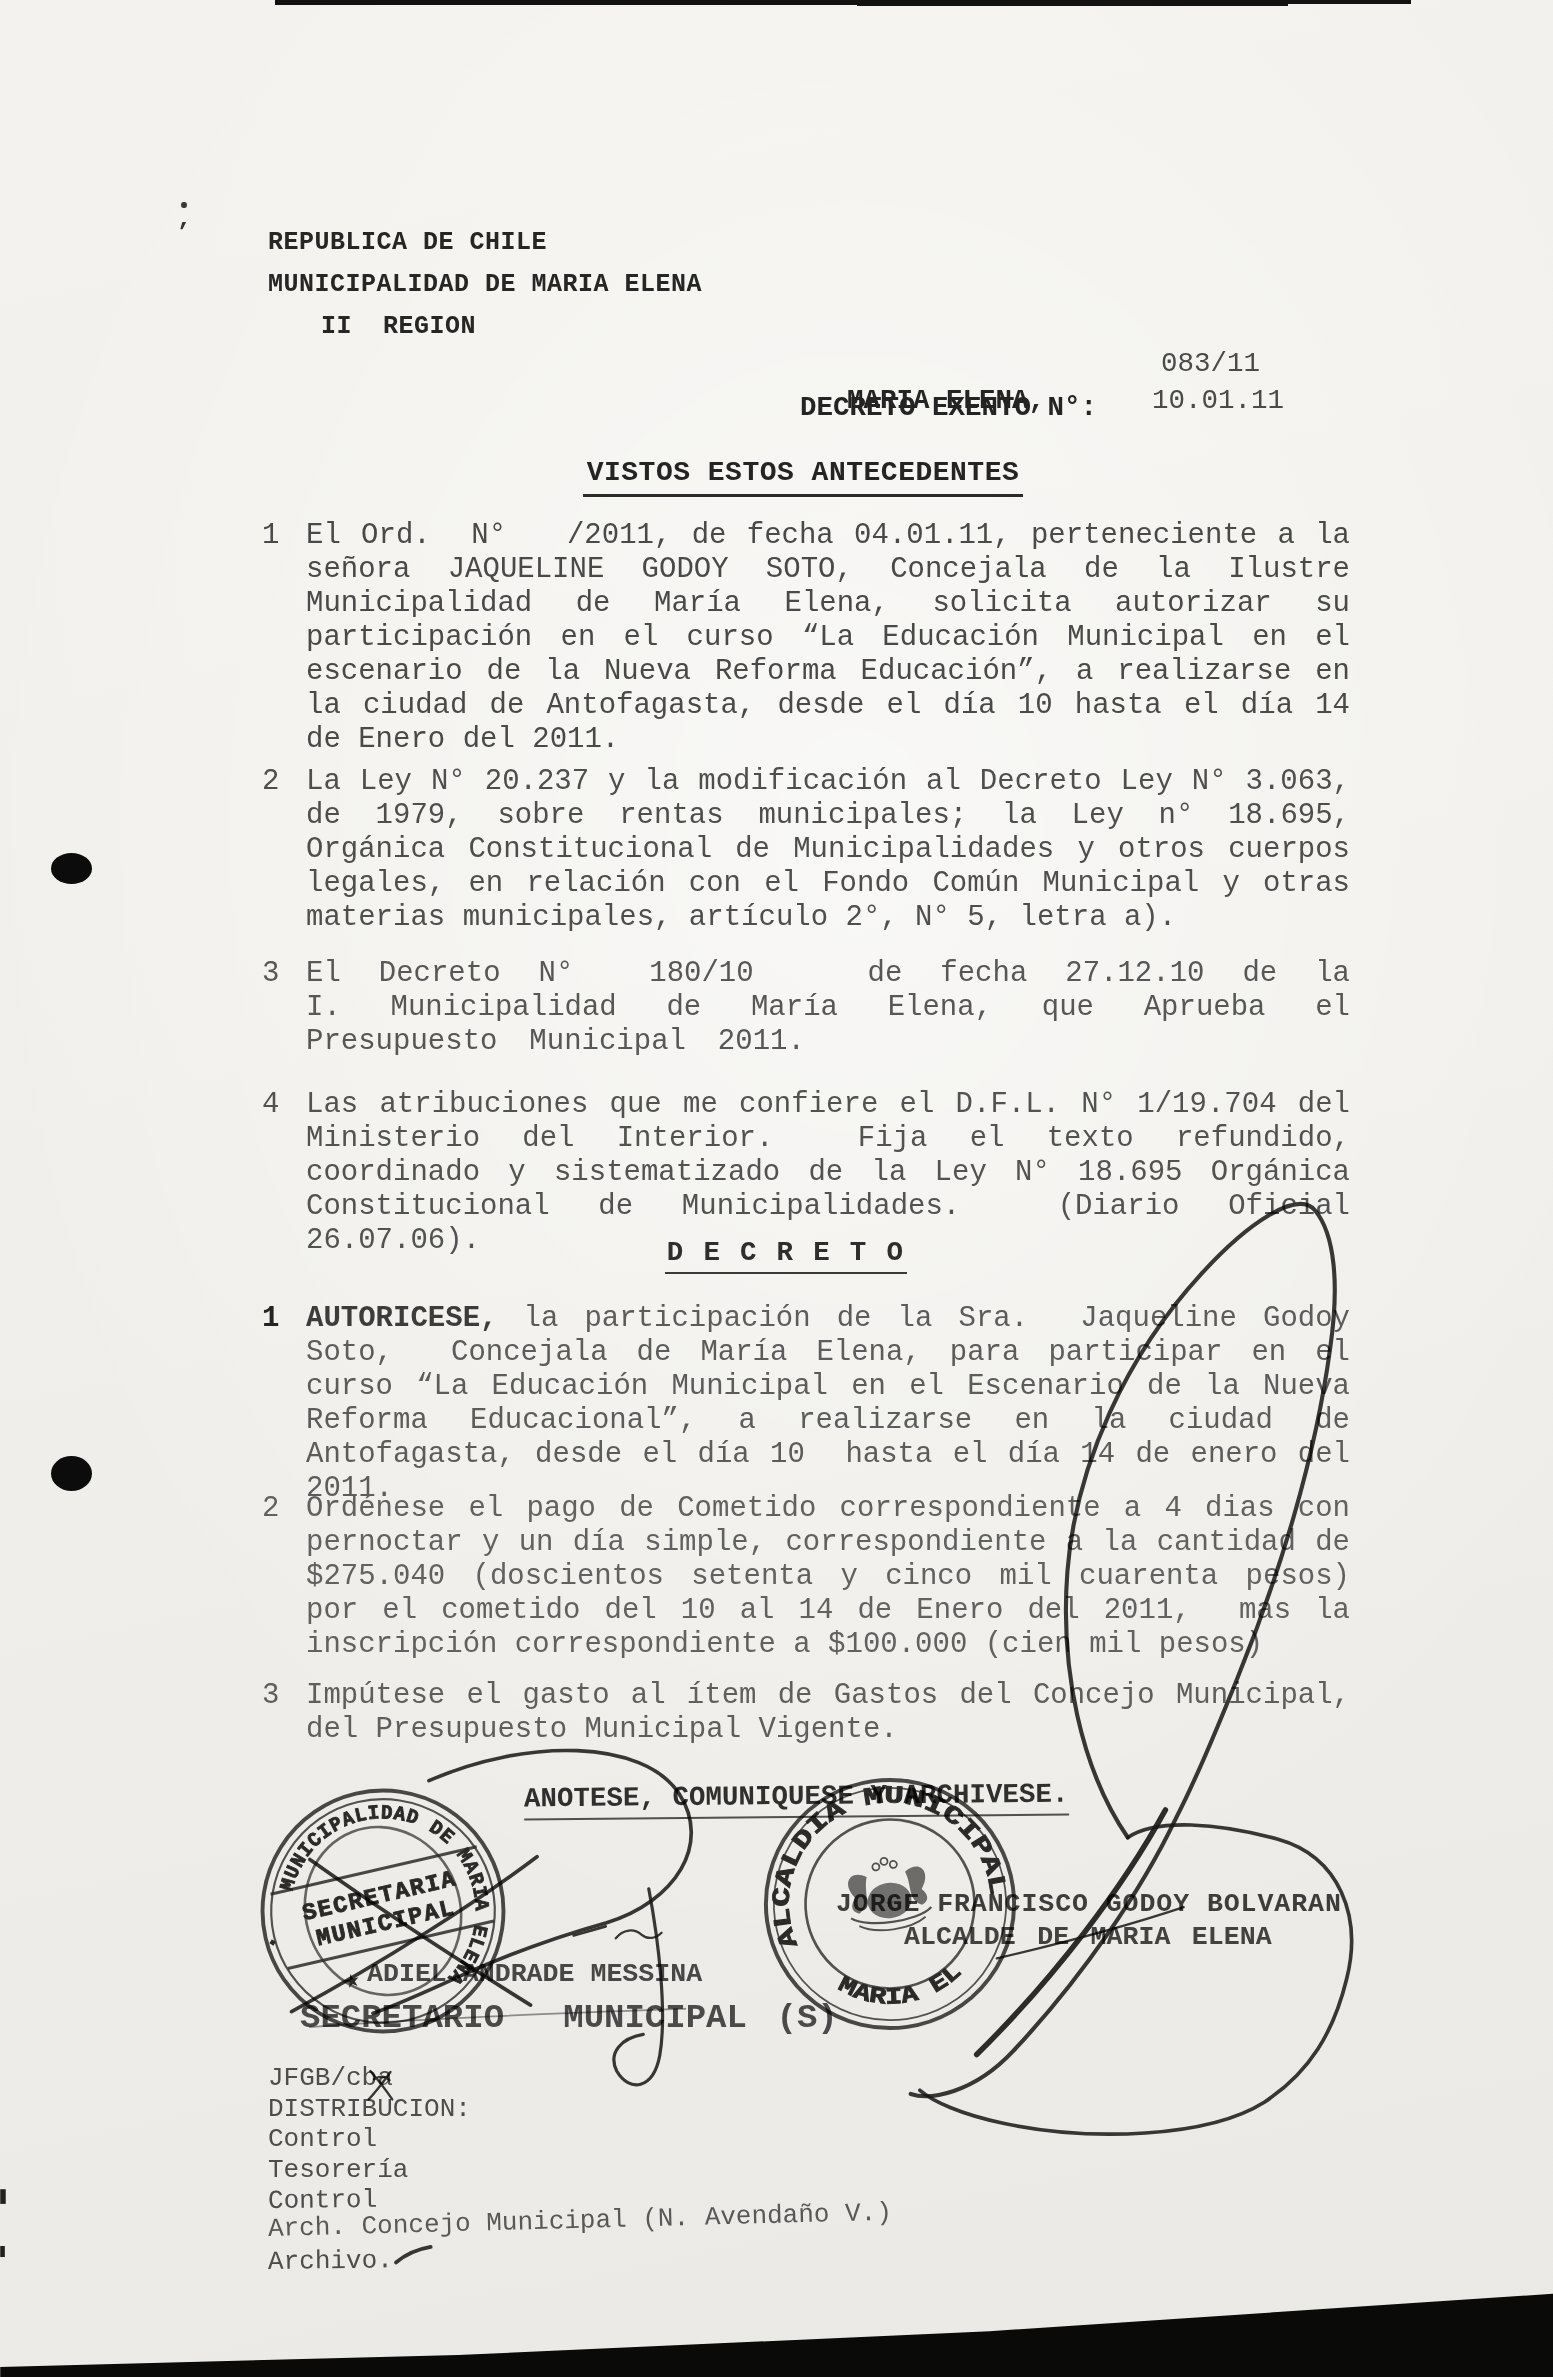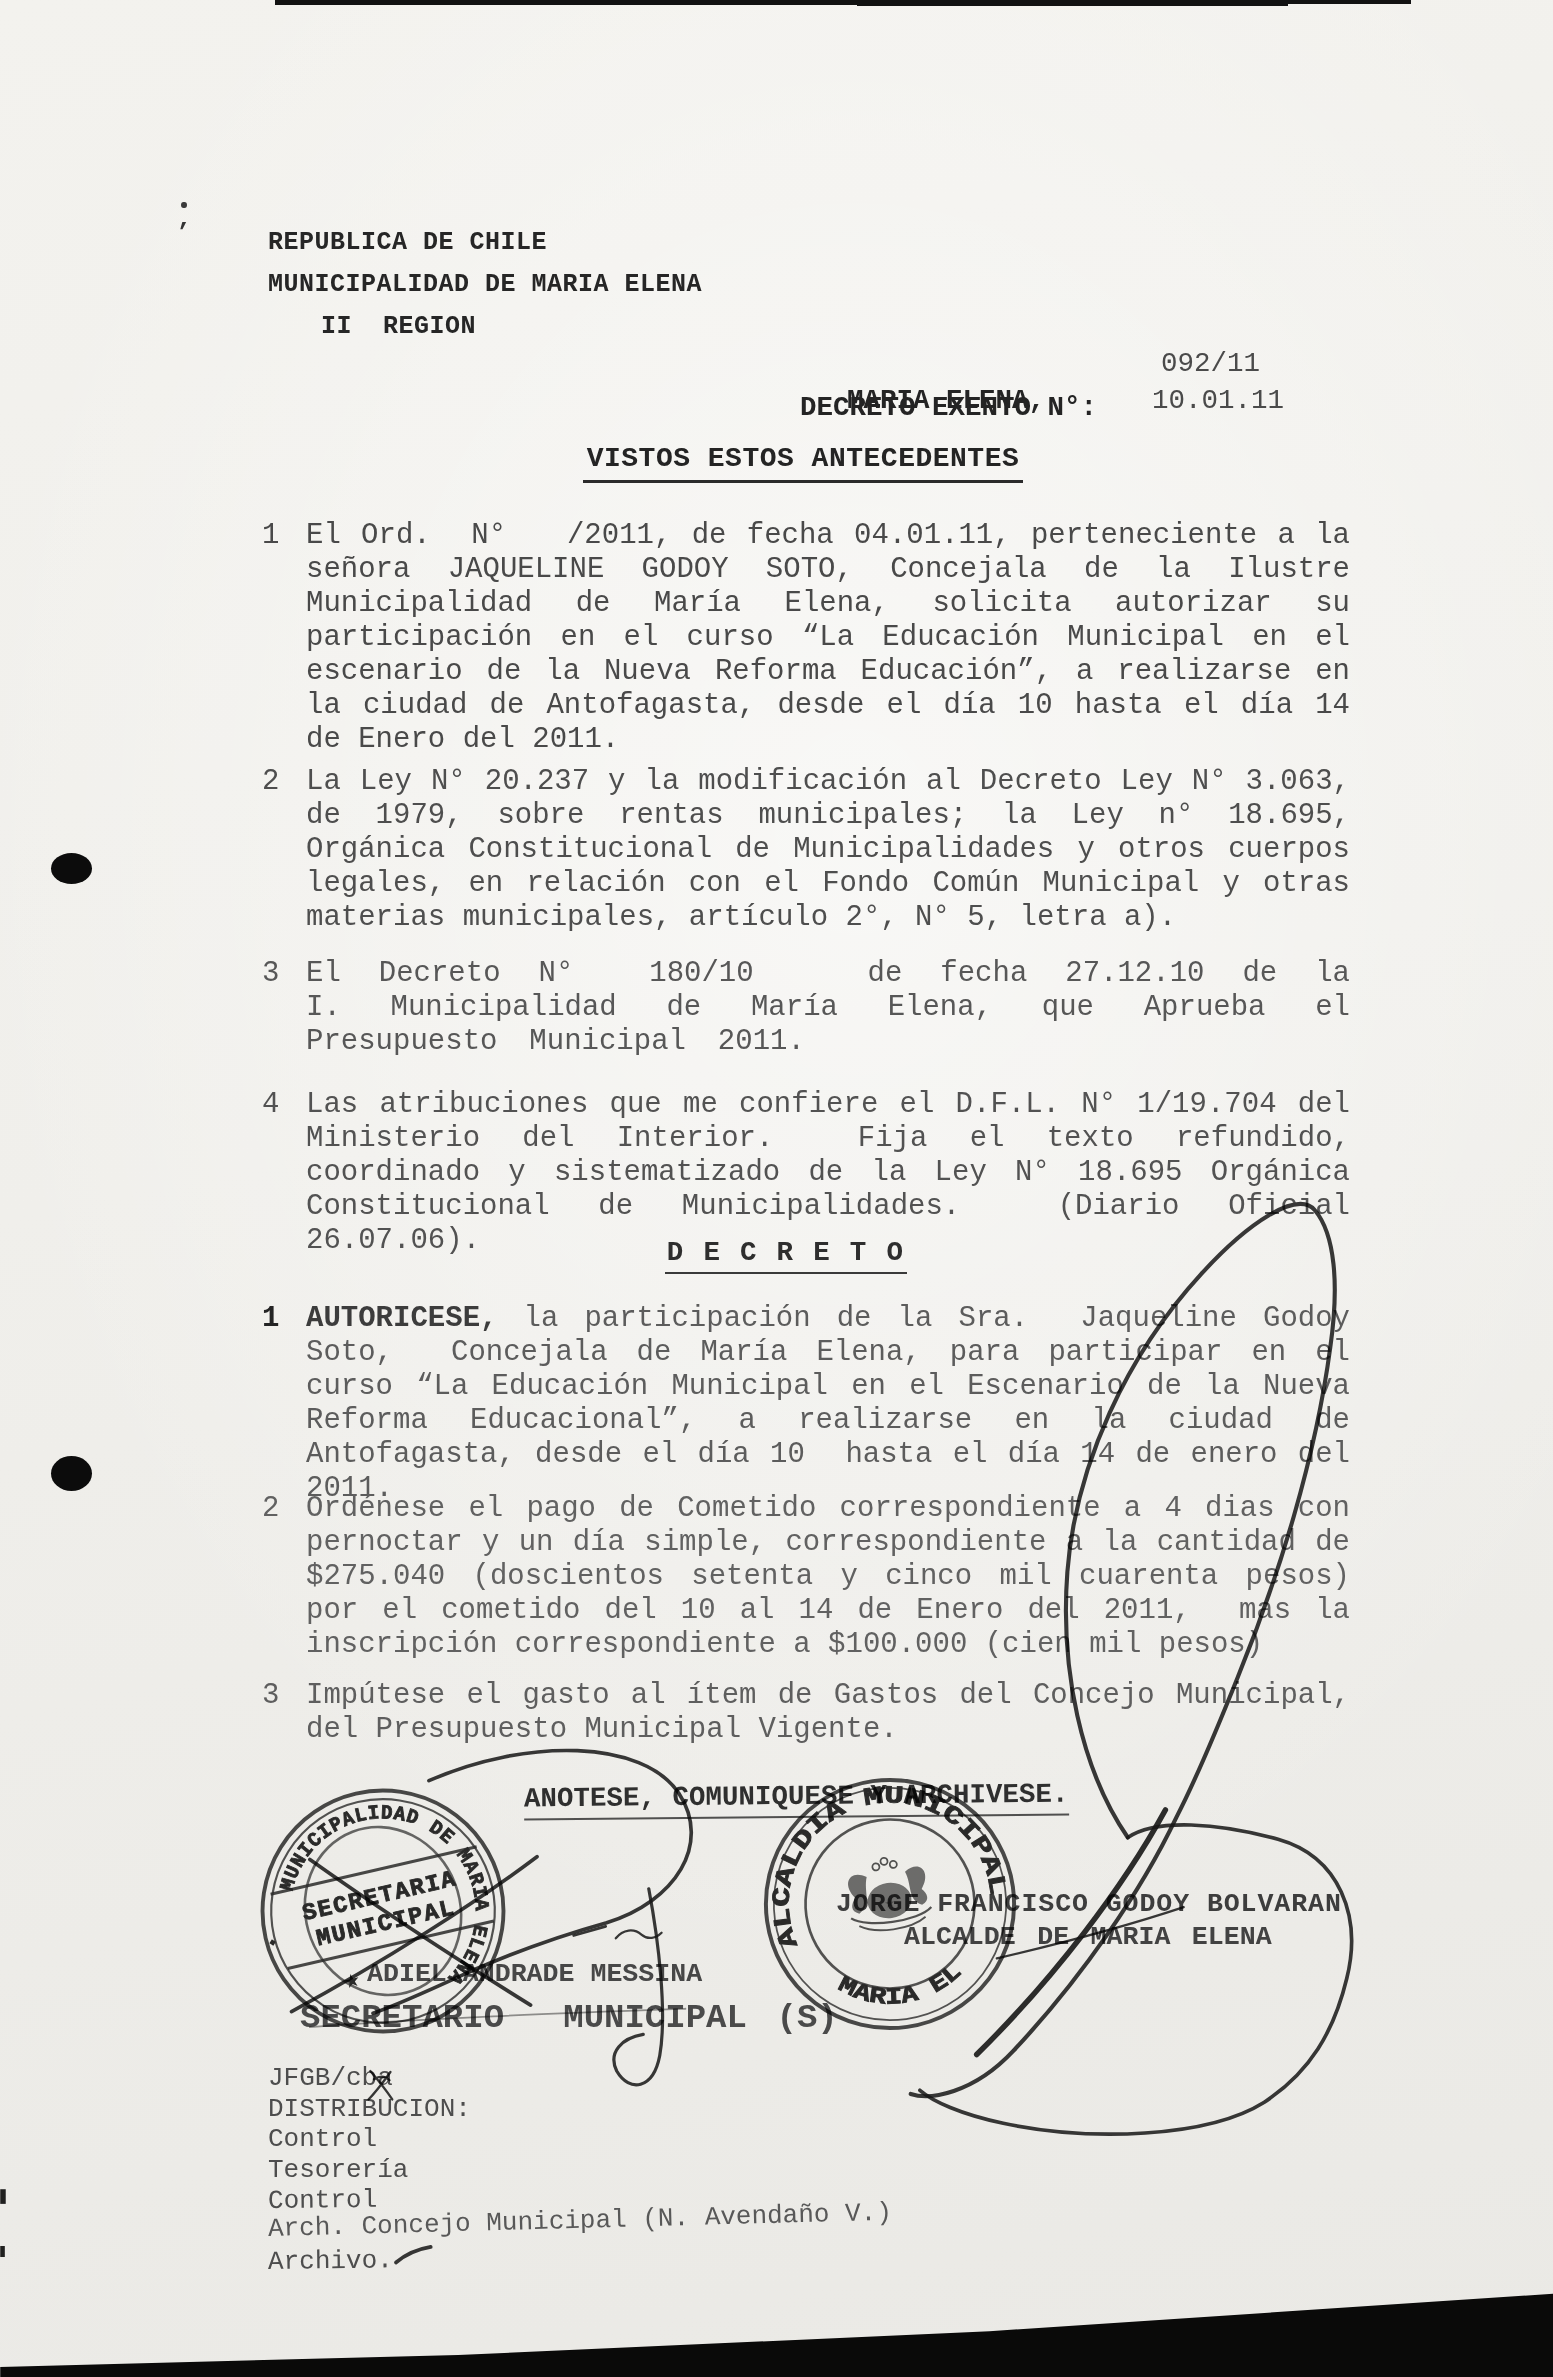--- a/index.html
+++ b/index.html
@@ -15,21 +15,21 @@
   .ink{color:#242424;font-weight:700;}
   
   .letterhead{left:268px;top:222px;font-size:25px;line-height:42px;font-weight:700;color:#262626;letter-spacing:0.5px;}
   .lh3{padding-left:53px;}
   .stray-dot{left:181px;top:202px;width:5.5px;height:6.4px;background:#3a3a3a;border-radius:50%;}
   .stray-apo{left:176px;top:220px;font-size:24px;color:#333;font-weight:700;}
   
   .dec-label{font-size:27.5px;font-weight:700;color:#242424;}
   .dec-val{font-size:27.5px;color:#4a4a4a;}
   
-  .vistos-title{left:583px;top:443px;font-size:28px;font-weight:700;color:#242424;border-bottom:3.7px solid #2b2b2b;padding:0 3.7px 5.5px 3.7px;letter-spacing:0.5px;}
+  .vistos-title{left:583px;top:457px;font-size:28px;font-weight:700;color:#242424;border-bottom:3.7px solid #2b2b2b;padding:0 3.7px 5.5px 3.7px;letter-spacing:0.5px;}
   .decreto-title{left:665px;top:1237px;font-size:27.5px;font-weight:700;color:#2e2e2e;border-bottom:2.7px solid #3a3a3a;padding:0 1.8px 3.7px 1.8px;letter-spacing:1.8px;}
   
   .para{left:262px;width:1092px;display:flex;font-size:29px;line-height:34px;}
   .pnum{width:44px;flex:none;}
   .ptext{width:1044px;text-align:justify;}
   .ptext b{font-weight:700;color:#3c3c3c;}
   .v1{color:#494949;} .v2{color:#4e4e4e;} .v3{color:#575757;} .v4{color:#525252;}
   .d1{color:#5c5c5c;} .d2{color:#616161;} .d3{color:#5e5e5e;}
   .loose .ptext{word-spacing:.5em;}
   
@@ -66,21 +66,21 @@
   <div class="abs stray-dot"></div>
   <div class="abs stray-apo">’</div>
 
   <div class="abs letterhead">
     <div>REPUBLICA DE CHILE</div>
     <div>MUNICIPALIDAD DE MARIA ELENA</div>
     <div class="lh3">II&nbsp; REGION</div>
   </div>
 
   <span class="abs dec-label" style="left:800px;top:348px;margin-top:44px;">DECRETO EXENTO N°:</span>
-  <span class="abs dec-val" style="left:1161px;top:348px;">092/11</span>
+  <span class="abs dec-val" style="left:1161px;top:348px;">083/11</span>
   <span class="abs dec-label" style="left:847px;top:385px;">MARIA ELENA,</span>
   <span class="abs dec-val" style="left:1152px;top:385px;">10.01.11</span>
 
   <div class="abs vistos-title">VISTOS ESTOS ANTECEDENTES</div>
 
   <div class="abs para v1" style="top:519px;">
     <span class="pnum">1</span>
     <div class="ptext">El Ord.&nbsp; N°&nbsp;&nbsp; /2011, de fecha 04.01.11, perteneciente a la señora JAQUELINE GODOY SOTO, Concejala de la Ilustre Municipalidad de María Elena, solicita autorizar su participación en el curso “La Educación Municipal en el escenario de la Nueva Reforma Educación”, a realizarse en la ciudad de Antofagasta, desde el día 10 hasta el día 14 de Enero del 2011.</div>
   </div>
   <div class="abs para v2" style="top:765px;">

